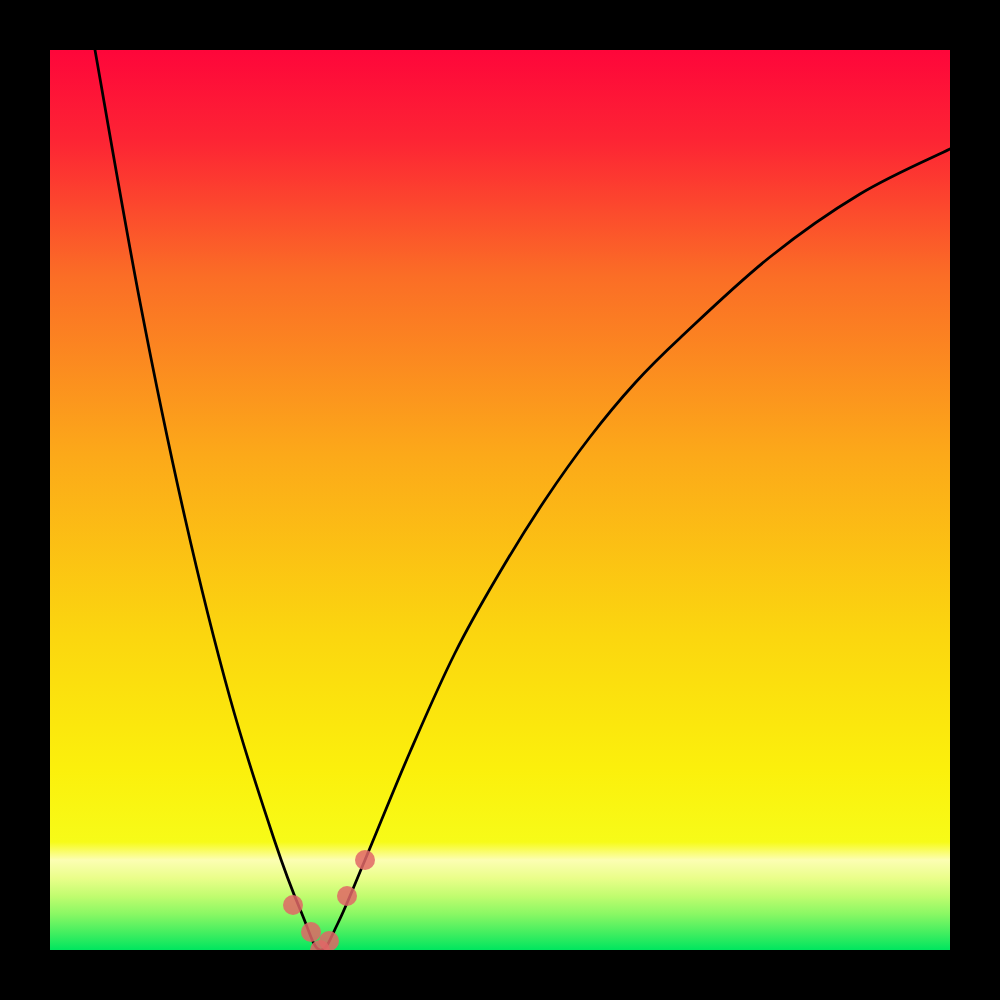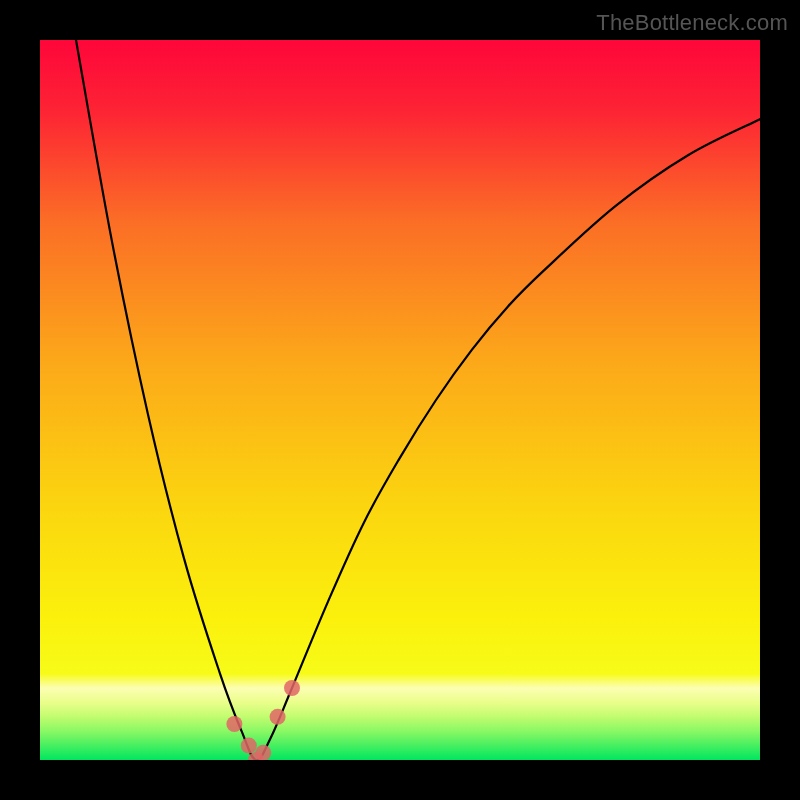--- a/index.html
+++ b/index.html
@@ -91,15 +91,14 @@
           <circle cx="208.80" cy="705.60" r="8" class="dot"></circle>
           <circle cx="216.00" cy="720.00" r="8" class="dot"></circle>
           <circle cx="223.20" cy="712.80" r="8" class="dot"></circle>
           <circle cx="237.60" cy="676.80" r="8" class="dot"></circle>
           <circle cx="252.00" cy="648.00" r="8" class="dot"></circle>
         </g>
     </svg>
 
   </div>
 
-  <div class="watermark">TheBottleneck.com</div>
 
 </div>
 
 </body></html>

